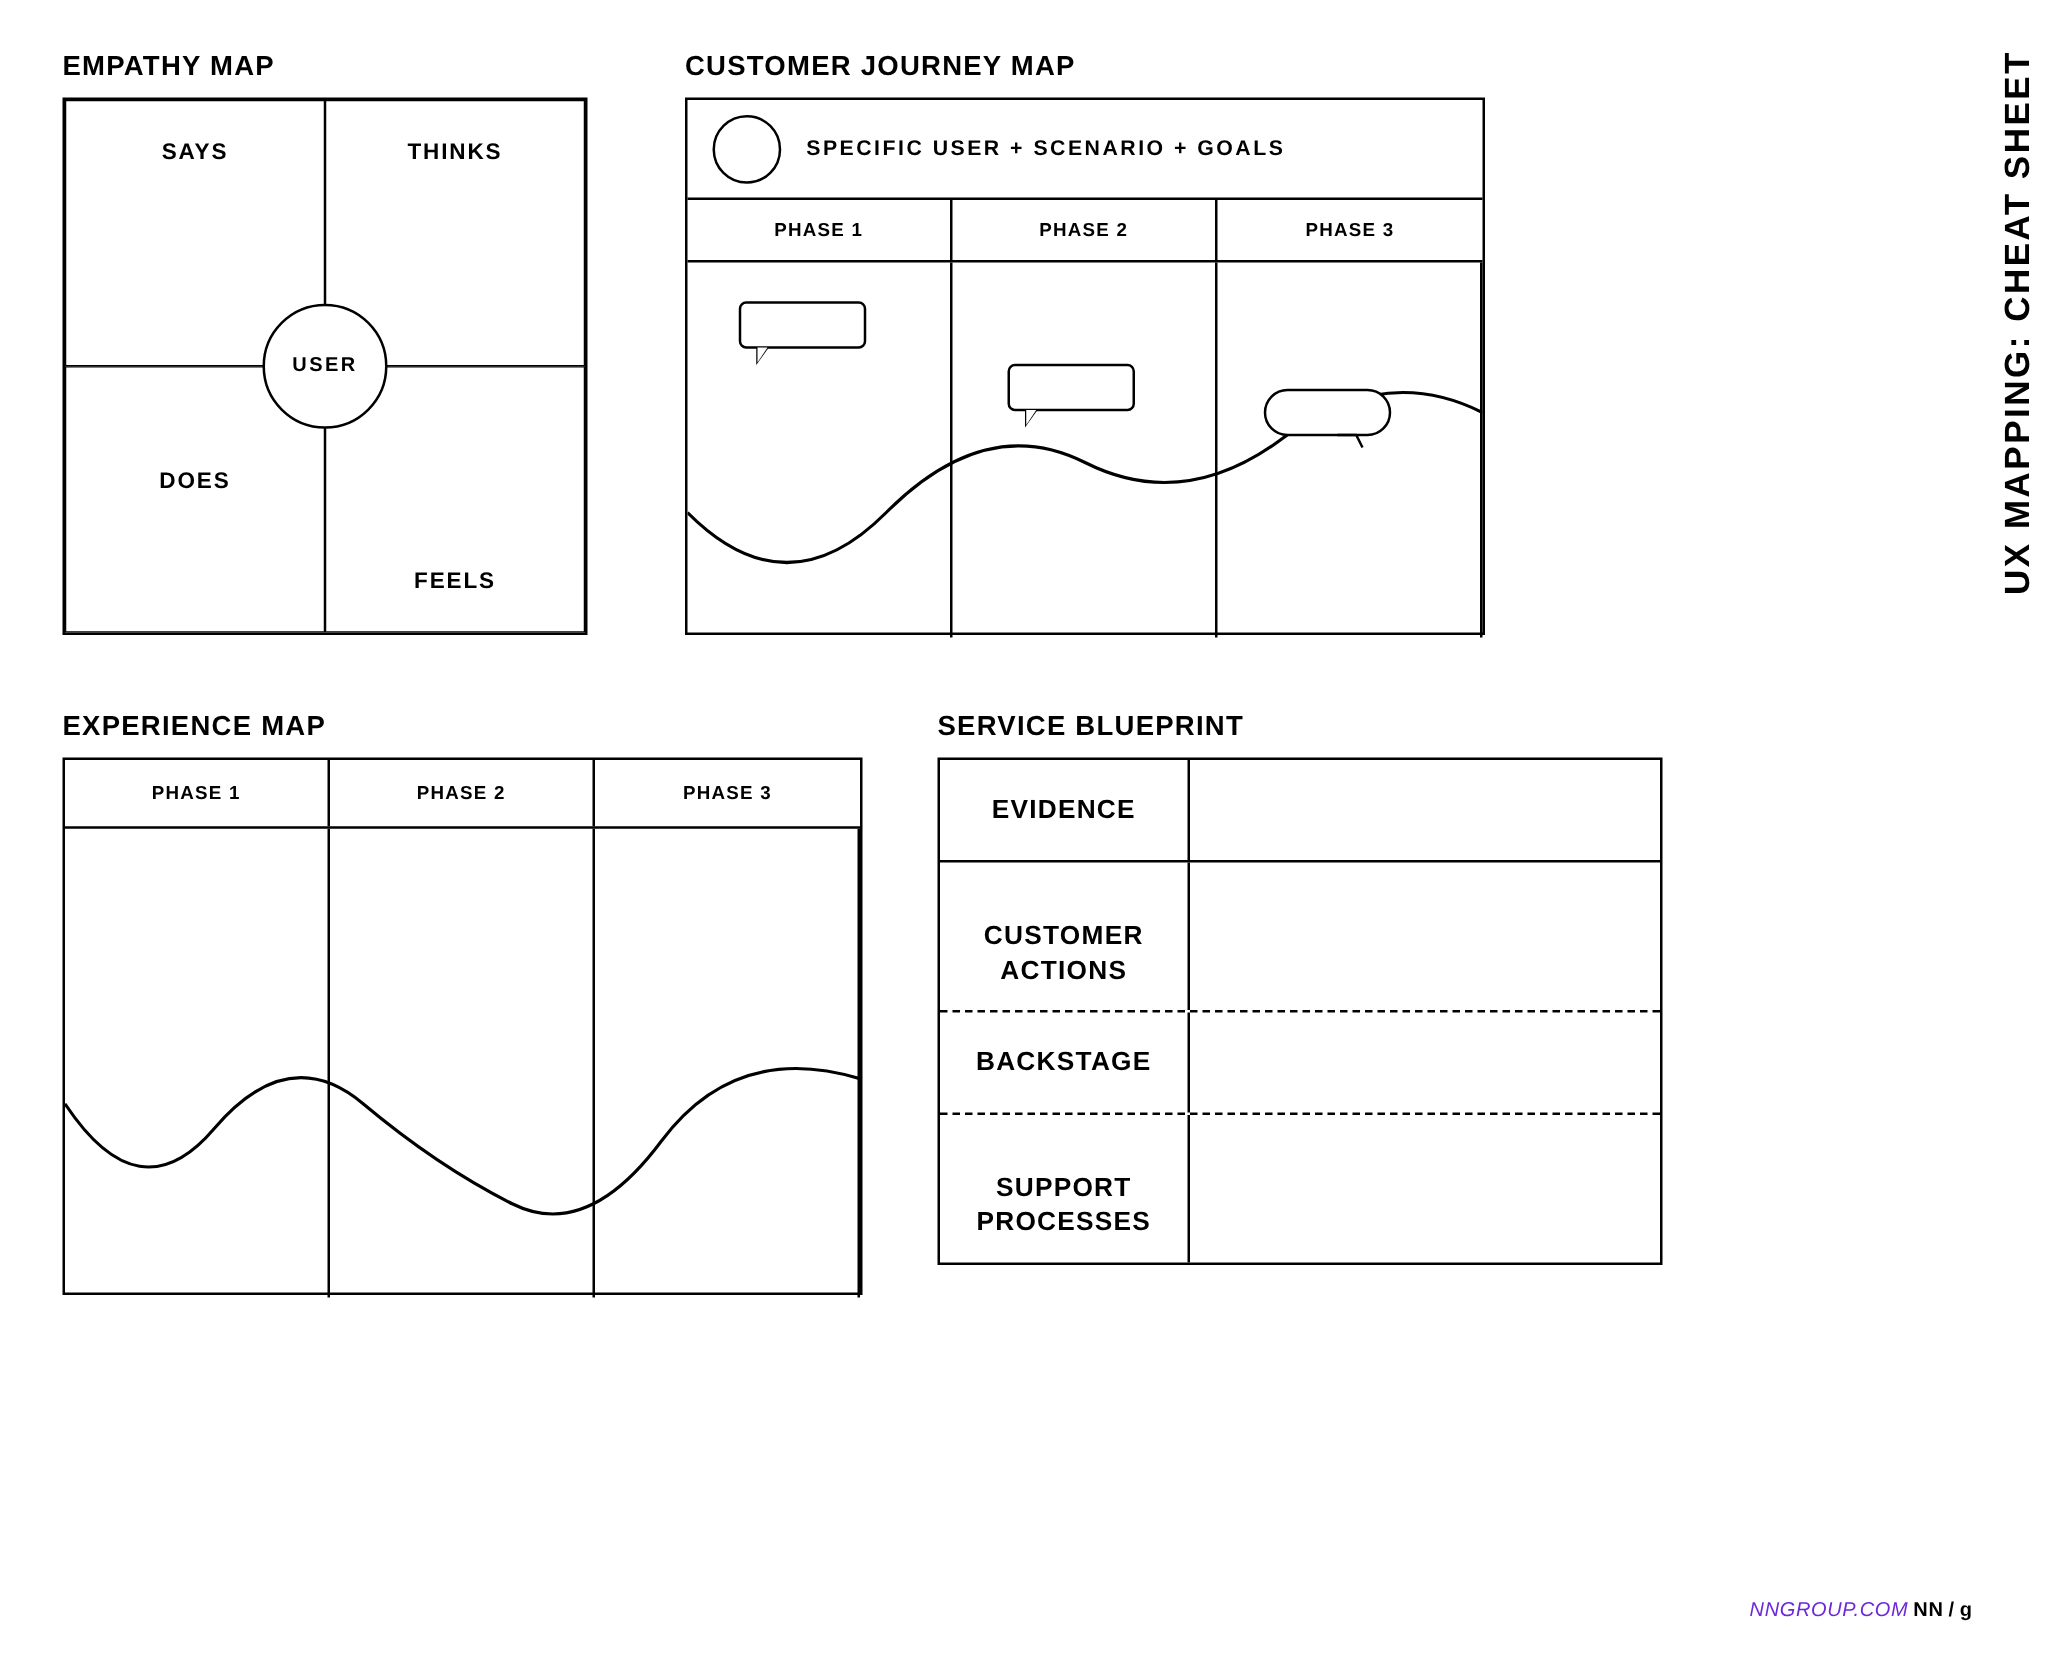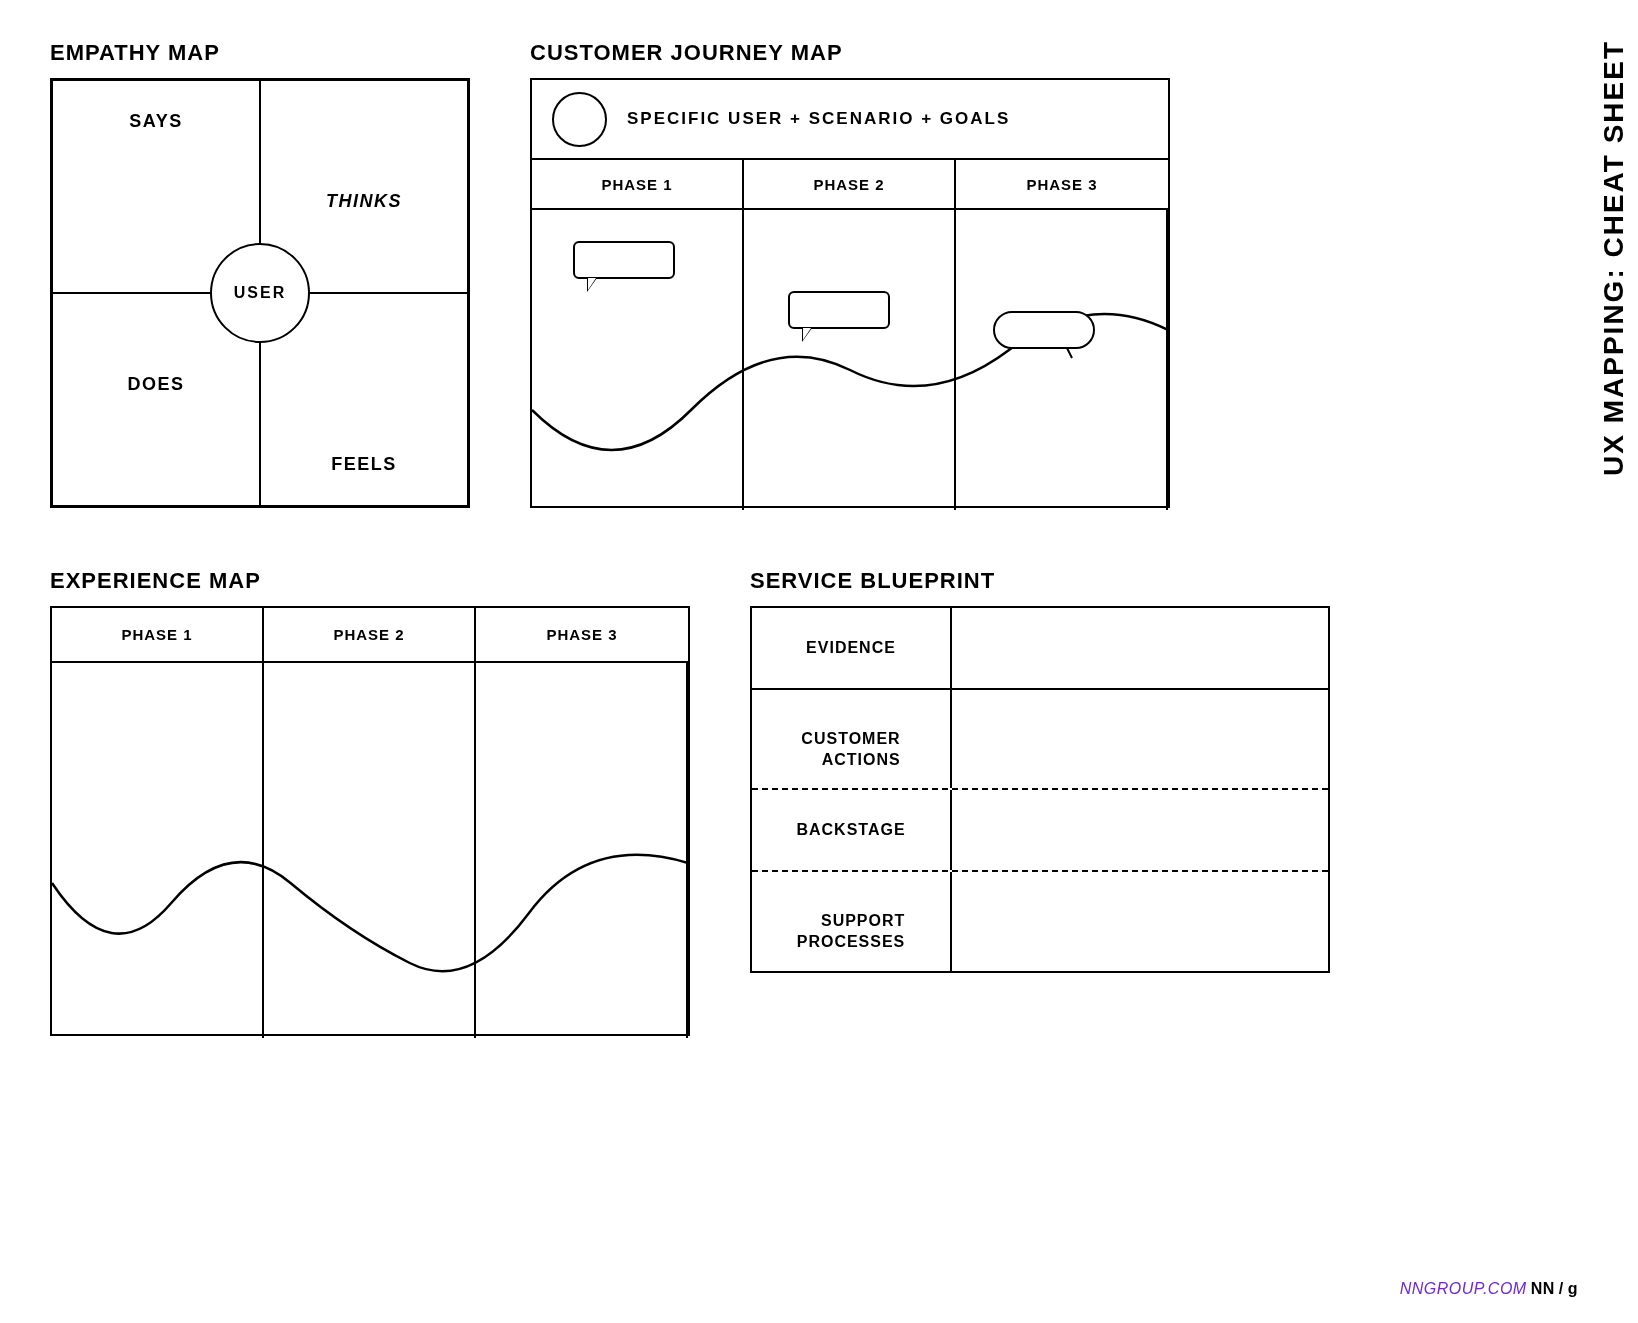--- a/index.html
+++ b/index.html
@@ -30,21 +30,21 @@
       font-size: 28px;
       font-weight: 900;
       letter-spacing: 2px;
       text-transform: uppercase;
       line-height: 1;
     }
 
     
     .top-row {
       display: flex;
-      gap: 60px;
+      gap: 78px;
       margin-bottom: 60px;
     }
 
     
     .bottom-row {
       display: flex;
       gap: 60px;
     }
 
     
@@ -76,21 +76,21 @@
       display: flex;
       align-items: center;
       justify-content: center;
       font-size: 18px;
       font-weight: 900;
       letter-spacing: 1.5px;
       text-transform: uppercase;
     }
 
     .empathy-cell.says { align-items: flex-start; padding-top: 30px; }
-    .empathy-cell.thinks { align-items: center; padding-top: 30px; font-style: italic; }
+    .empathy-cell.thinks { align-items: flex-start; padding-top: 30px; }
     .empathy-cell.does { padding-bottom: 30px; }
     .empathy-cell.feels { align-items: flex-end; padding-bottom: 30px; }
 
     .empathy-center {
       position: absolute;
       top: 50%;
       left: 50%;
       transform: translate(-50%, -50%);
       width: 100px;
       height: 100px;
@@ -243,28 +243,28 @@
     .blueprint-row {
       display: grid;
       grid-template-columns: 200px 1fr;
       border-bottom: 2px solid #000;
     }
 
     .blueprint-row:last-child { border-bottom: none; }
 
     .blueprint-label {
       padding: 18px 16px;
-      font-size: 16px;
+      font-size: 21px;
       font-weight: 900;
       letter-spacing: 1px;
       text-transform: uppercase;
       display: flex;
       align-items: center;
       justify-content: center;
-      text-align: right;
+      text-align: center;
       border-right: 2px solid #000;
       min-height: 80px;
       line-height: 1.3;
     }
 
     .blueprint-content {
       min-height: 80px;
     }
 
     

